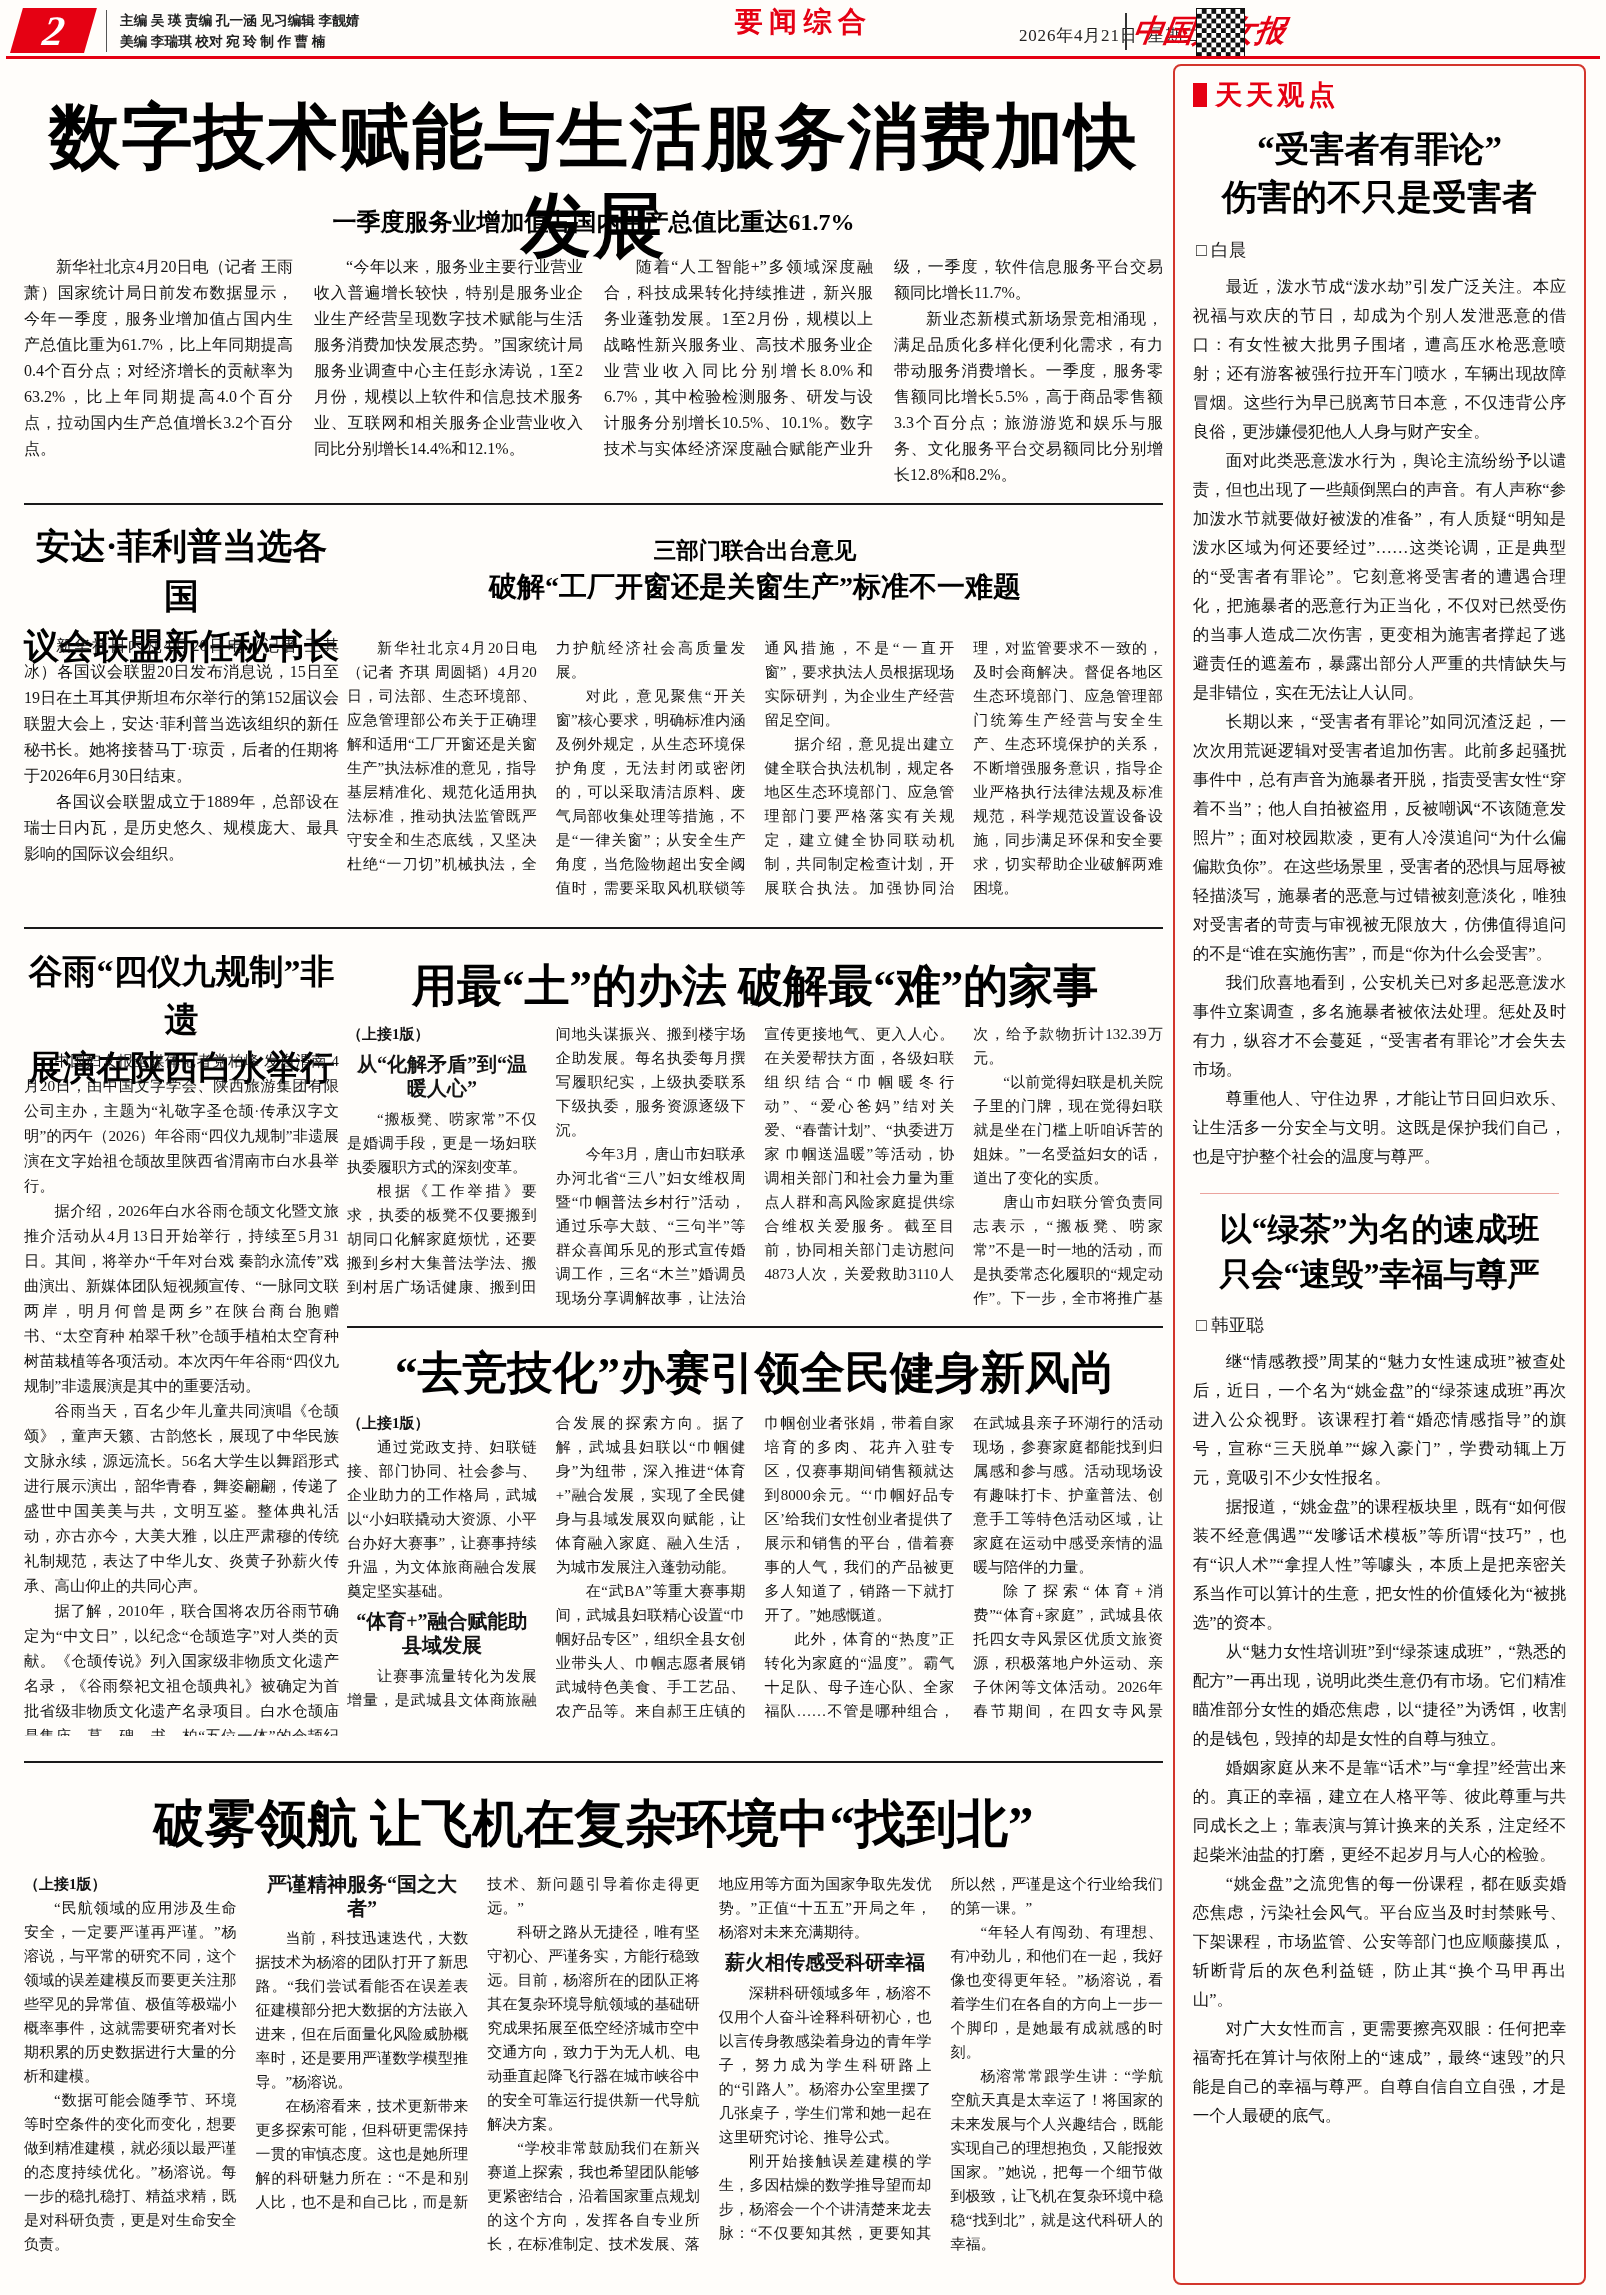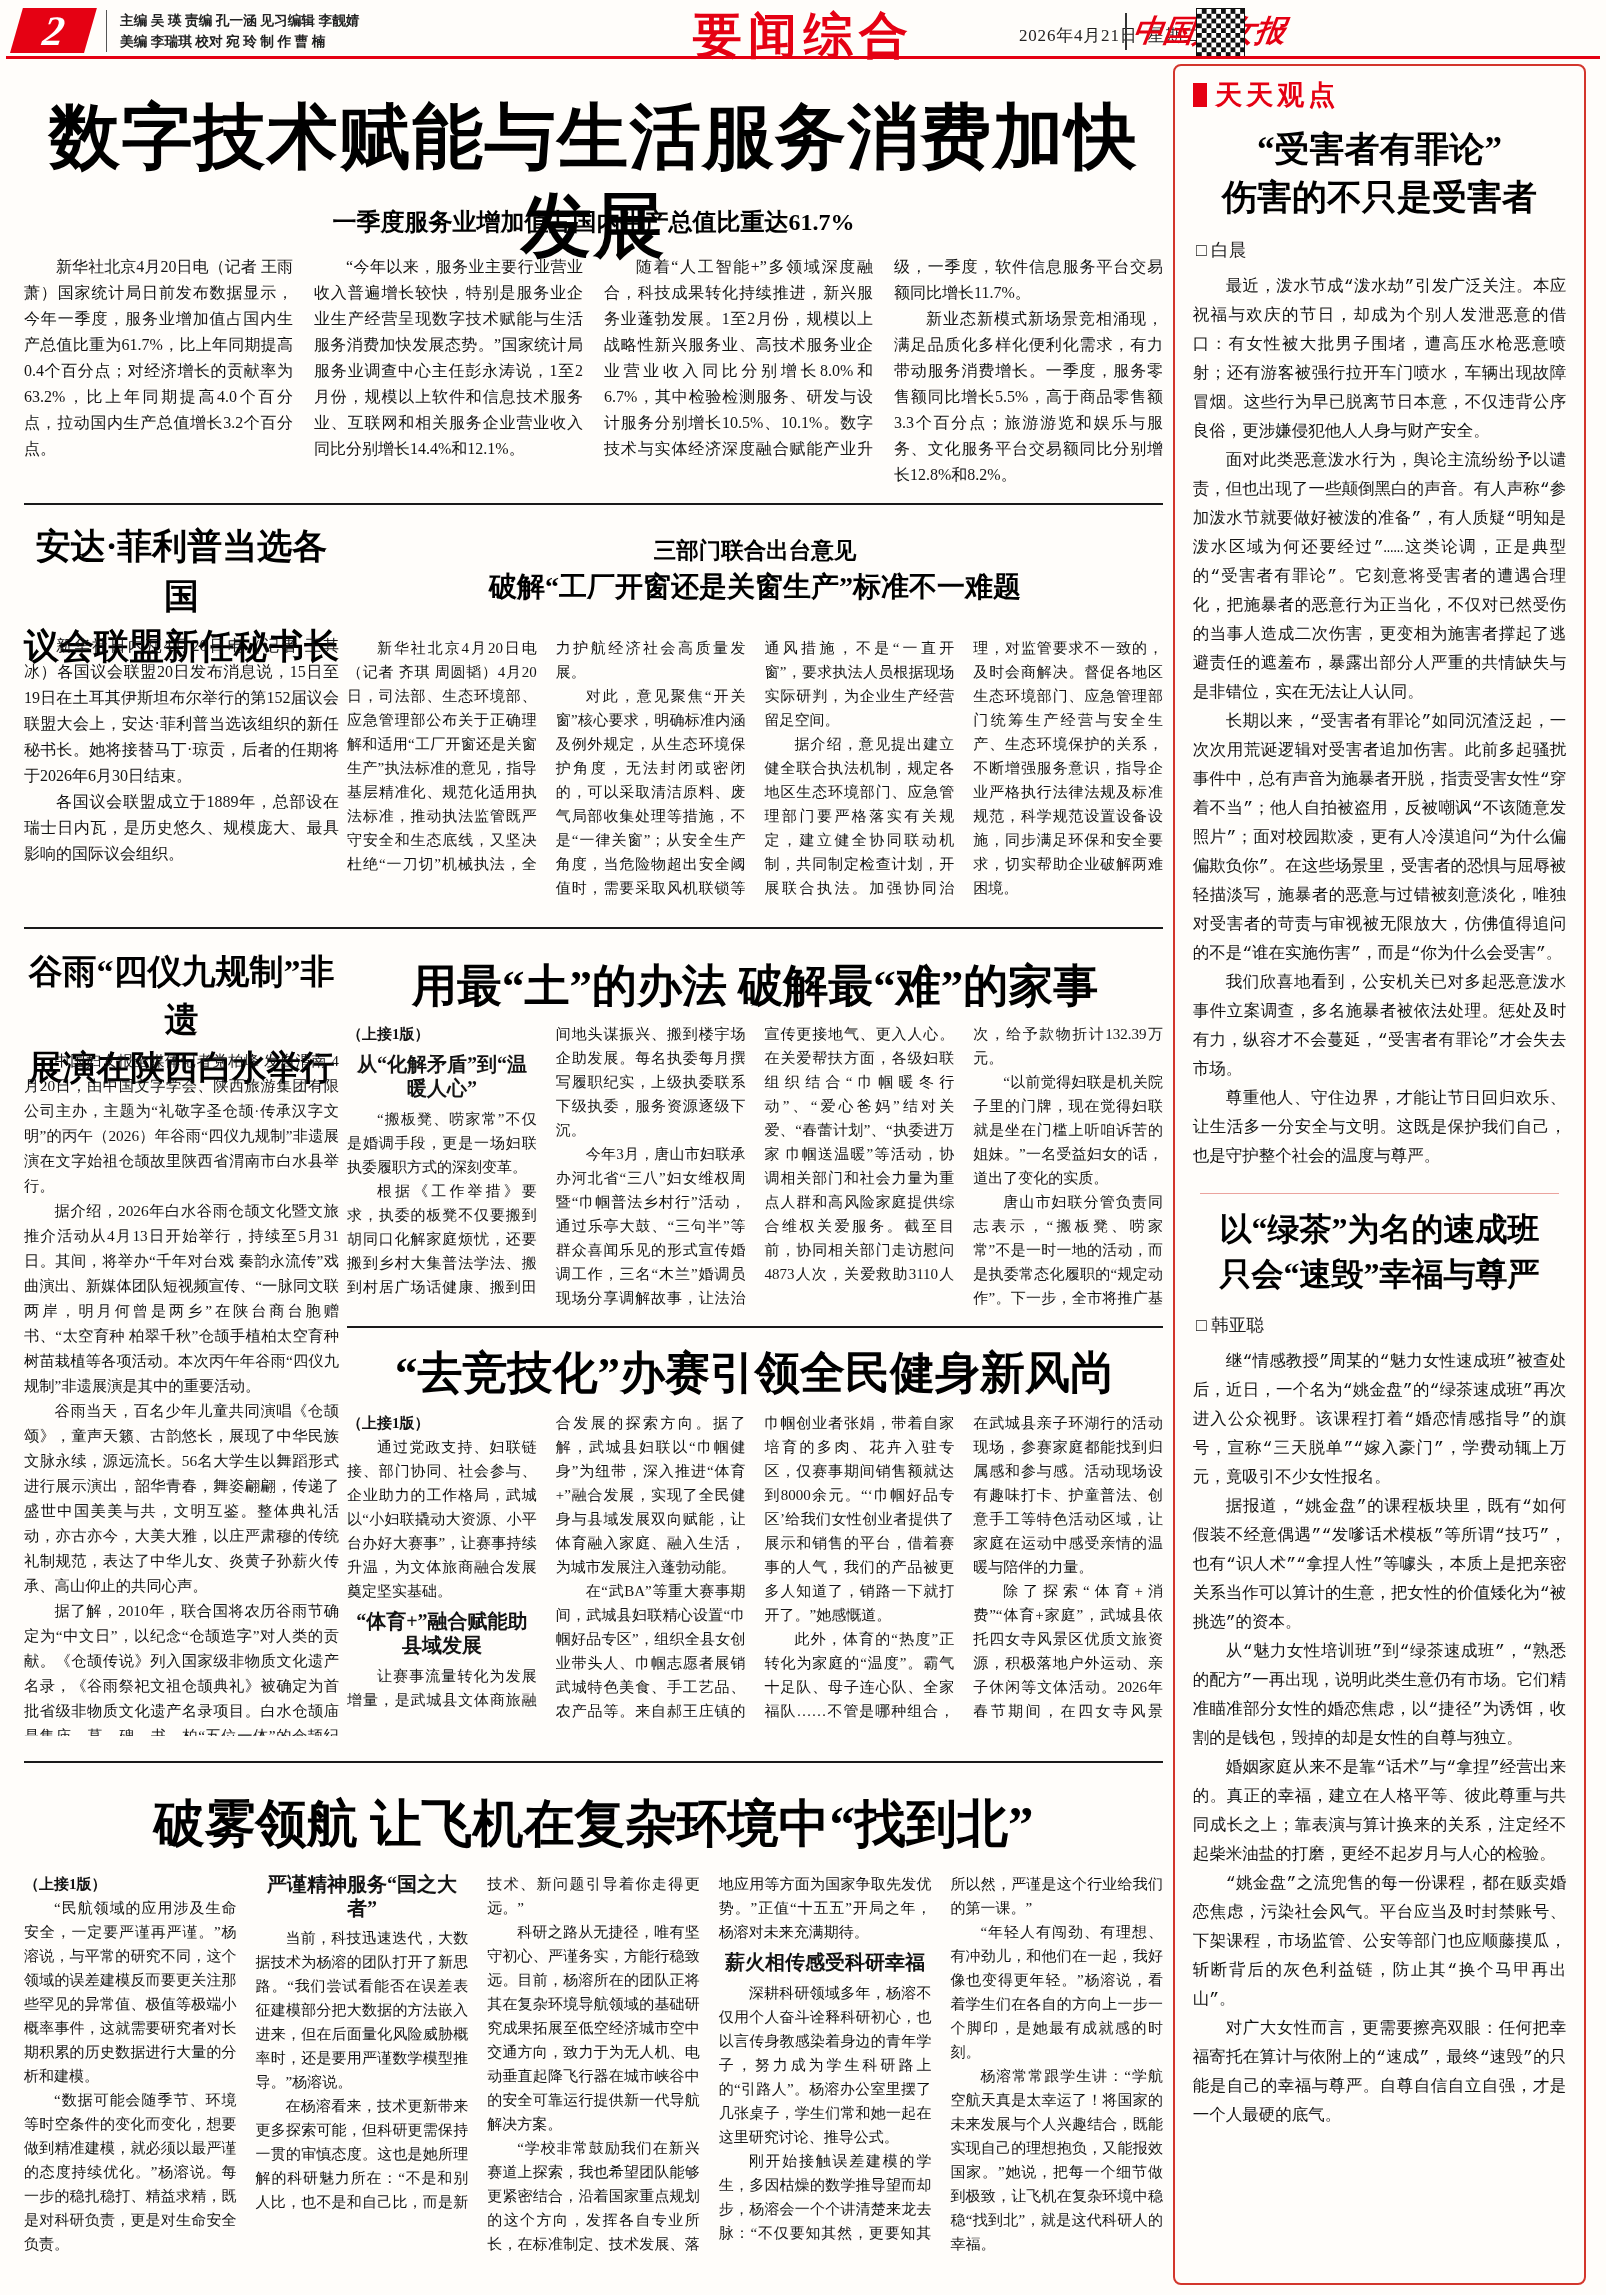--- a/index.html
+++ b/index.html
@@ -7,21 +7,21 @@
         font-family:"Liberation Serif","DejaVu Serif",serif;color:#141414;overflow:hidden;}
   .abs{position:absolute;}
   .center{text-align:center;}
   .headline{font-weight:900;font-family:"Liberation Serif","DejaVu Serif",serif;color:#000;}
   .rule{position:absolute;background:#1a1a1a;height:1.6px;}
   
   #pagenum{left:9.6px;top:8px;width:74px;height:45px;background:#e50113;transform:skewX(-16deg);
            transform-origin:bottom left;display:flex;align-items:center;justify-content:center;}
   #pagenum span{color:#fff;font-size:42px;font-weight:900;transform:skewX(8deg);font-style:italic;}
   #editors{left:106px;top:9.6px;font-size:13.7px;line-height:21px;color:#222;border-left:1.6px solid #555;padding-left:13px;font-weight:700;}
-  #section-title{left:635px;top:3.2px;width:337px;font-size:49px;color:#e50113;font-weight:900;letter-spacing:6.4px;}
+  #section-title{left:635px;top:3.2px;width:337px;font-size:28px;color:#e50113;font-weight:900;letter-spacing:6.4px;}
   #hdate{left:1019px;top:24px;font-size:17px;color:#222;letter-spacing:0.8px;}
   #vbar{left:1125px;top:13px;width:1.6px;height:37px;background:#333;position:absolute;}
   #masthead{left:1133px;top:11.2px;font-size:30.5px;color:#e50113;font-weight:900;font-style:italic;transform:skewX(-8deg);}
   #qr{left:1196px;top:8px;width:47px;height:47px;border:1.6px solid #111;
       background:repeating-conic-gradient(#111 0% 25%, #fff 0% 50%);background-size:9.6px 9.6px;}
   #toprule{left:6.4px;top:56px;width:1594px;height:3.2px;background:#e50113;position:absolute;}
   
   .flow{text-align:justify;overflow:hidden;column-fill:balance;}
   .flow p{margin:0;text-indent:2em;}
   .flow p.lead-note{text-indent:0;font-weight:700;}
@@ -47,21 +47,21 @@
   #avi-head{left:24px;top:1790px;width:1139px;font-size:51px;}
   #avi-body{left:24px;top:1872px;width:1139px;height:410px;column-count:5;column-gap:19px;font-size:15px;line-height:24px;}
   
   #opinion{left:1173px;top:64px;width:413px;height:2221px;border:2.4px solid #d3362c;border-radius:8px;
            box-sizing:border-box;padding:11.2px 17.7px;background:#fffdfa;}
   .op-label{text-align:left;color:#e50113;font-size:27px;font-weight:900;letter-spacing:4px;}
   .op-label .glyph{display:inline-block;width:14.5px;height:24px;background:#e50113;vertical-align:-3.2px;margin-right:8px;}
   .op-head{font-size:35px;line-height:48px;text-align:center;font-weight:900;color:#000;margin-top:13px;}
   .op-head2{font-size:32px;line-height:45px;}
   .op-author{font-size:17.7px;margin:16px 0 9.6px 3.2px;color:#222;}
-  .op-body{font-size:16.5px;line-height:29px;text-align:justify;font-family:Liberation Mono, monospace;}
+  .op-body{font-size:16.5px;line-height:29px;text-align:justify;font-family:Liberation Serif, serif;}
   .op-body p{margin:0;text-indent:2em;}
   .op-divider{height:0.8px;background:#d3362c;opacity:.45;margin:22.5px auto 4.8px;width:96%;}
 </style>
 </head>
 <body>
 
 <div id="page">
 
   <div id="pagenum" class="abs">
     <span>2</span>

